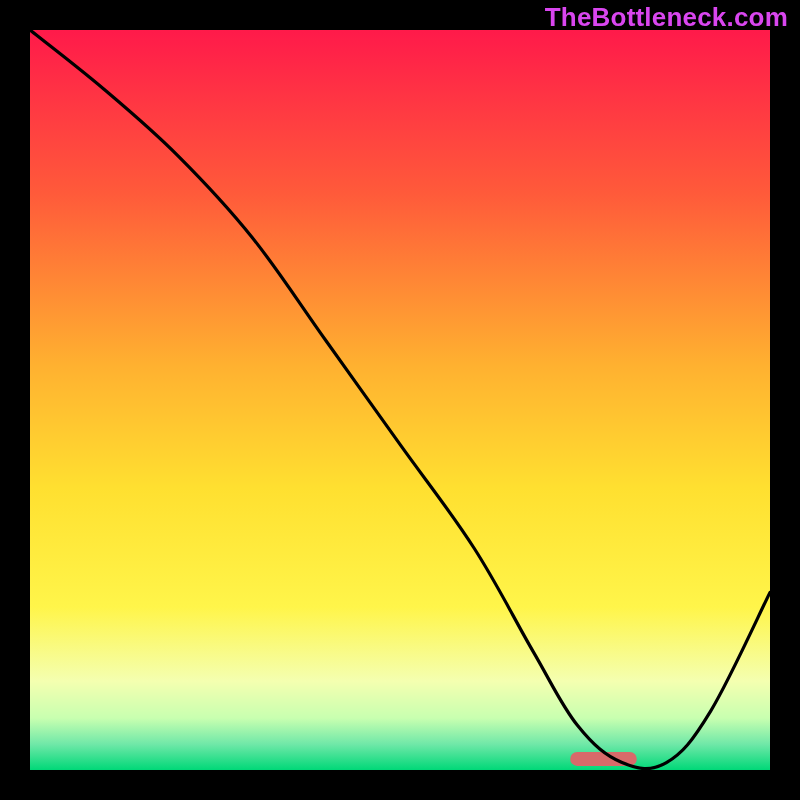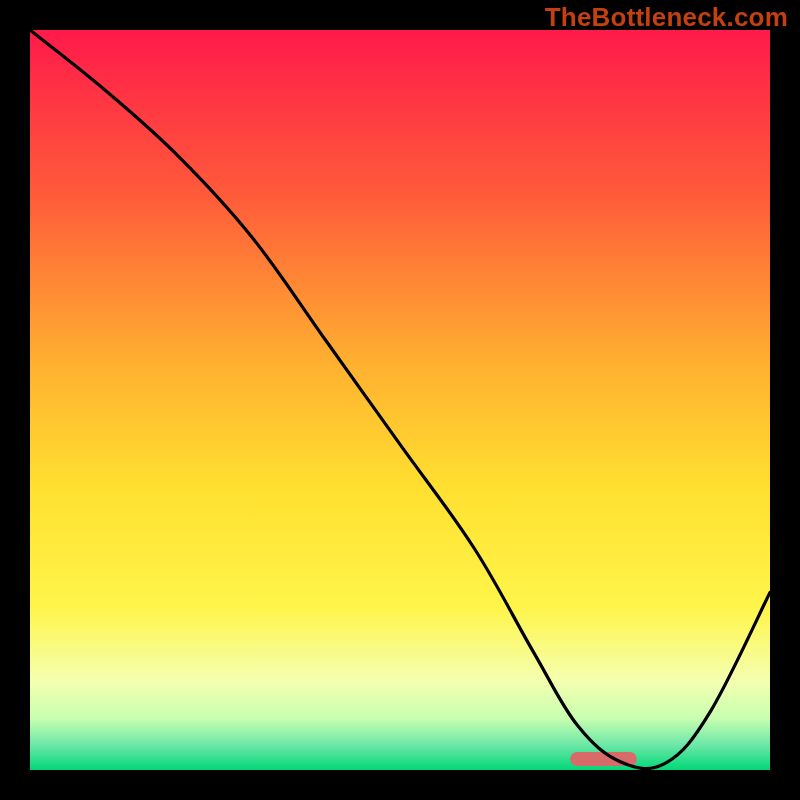--- a/index.html
+++ b/index.html
@@ -14,21 +14,21 @@
   .frame {
     position: relative;
     width: 800px;
     height: 800px;
     background: #000;
   }
   .watermark {
     position: absolute;
     top: 2px;
     right: 12px;
-    color: #c2410c;
+    color: #d946ef;
     font-size: 26px;
     font-weight: 600;
     letter-spacing: 0.2px;
     z-index: 10;
     user-select: none;
   }
   svg {
     display: block;
   }
 </style>

